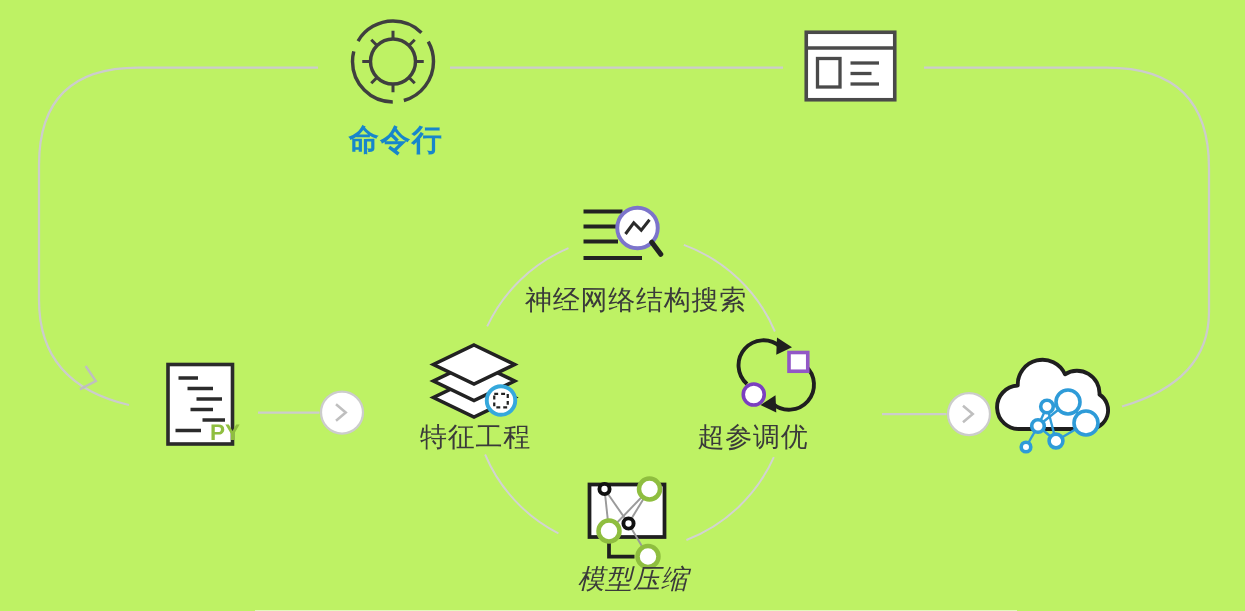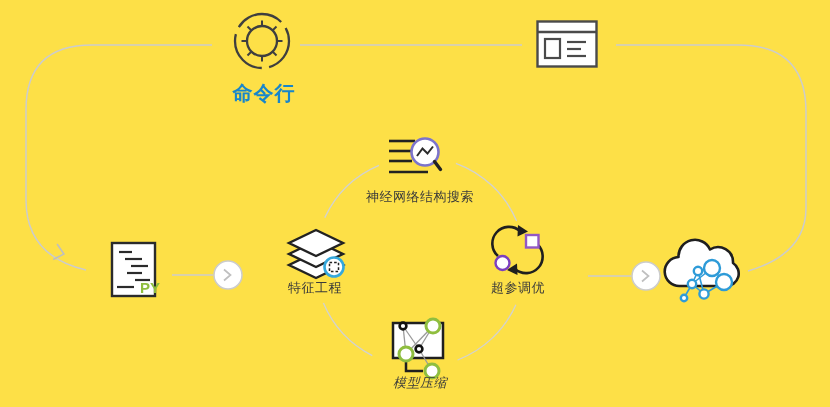--- a/index.html
+++ b/index.html
@@ -1,22 +1,22 @@
 <!DOCTYPE html>
 <html><head>
 <meta charset="utf-8">
 <style>
   html,body{margin:0;padding:0;background:#ffffff;}
   body{font-family:"Liberation Sans","DejaVu Sans",sans-serif;}
-  .stage{position:relative;width:830px;height:407px;background:#fde047;overflow:hidden;}
+  .stage{position:relative;width:830px;height:407px;background:#bef264;overflow:hidden;}
   .layer{position:absolute;left:0;top:0;}
   .icon{position:absolute;}
   .lbl{position:absolute;text-align:center;white-space:nowrap;}
   .lbl-blue{font-size:20px;font-weight:600;color:#1786CB;letter-spacing:1px;}
-  .lbl-node{font-size:13px;font-weight:400;color:#3A3A3A;letter-spacing:0.5px;}
+  .lbl-node{font-size:18px;font-weight:400;color:#3A3A3A;letter-spacing:0.5px;}
 </style>
 </head>
 <body>
 
 <div class="stage">
 
   <svg class="layer" width="830" height="407" viewBox="0 0 830 407">
 
     <path d="M 212 45 H 92 Q 26 45 26 110 V 200 Q 26 256 86 270" fill="none" stroke="#CCCCCC" stroke-width="1.5"></path>
     <path d="M 55 245 L 64 253 L 55 261" fill="none" stroke="#BFBFBF" stroke-width="1.6" transform="rotate(14 60 253)"></path>
@@ -108,21 +108,21 @@
   <div class="lbl lbl-node" style="left:280px;top:279px;width:70px;text-align:center;">特征工程</div>
 
   <svg class="icon" style="left:490px;top:221px;" width="56" height="58" viewBox="0 0 56 58">
     <path d="M 8 35 A 16 16 0 0 1 30 10" fill="none" stroke="#1F1F1F" stroke-width="2.6"></path>
     <polygon points="28,4 38,10.5 27.5,15.5" fill="#1F1F1F"></polygon>
     <path d="M 47 23 A 16 16 0 0 1 25 48" fill="none" stroke="#1F1F1F" stroke-width="2.6"></path>
     <polygon points="27,42.5 17,49 27.5,54" fill="#1F1F1F"></polygon>
     <rect x="36" y="14" width="12.5" height="12.5" fill="#FFFFFF" stroke="#9257C6" stroke-width="2.4"></rect>
     <circle cx="12.5" cy="42" r="7" fill="#FFFFFF" stroke="#7B3FC0" stroke-width="2.4"></circle>
   </svg>
-  <div class="lbl lbl-node" style="left:483px;top:279px;width:70px;">超参调优</div>
+  <div class="lbl lbl-node" style="left:465px;top:279px;width:70px;">超参调优</div>
 
   <svg class="icon" style="left:388px;top:316px;" width="60" height="64" viewBox="0 0 60 64">
     <rect x="5" y="7" width="50" height="35" fill="#FFFFFF" stroke="#1F1F1F" stroke-width="2.5"></rect>
     <path d="M 18 42 V 55 H 35" fill="none" stroke="#1F1F1F" stroke-width="2.5"></path>
     <g stroke="#9A9A9A" stroke-width="1.3">
       <line x1="15" y1="10" x2="31" y2="33"></line>
       <line x1="15" y1="10" x2="18" y2="38"></line>
       <line x1="45" y1="10" x2="18" y2="38"></line>
       <line x1="45" y1="10" x2="31" y2="33"></line>
       <line x1="31" y1="33" x2="44" y2="55"></line>

